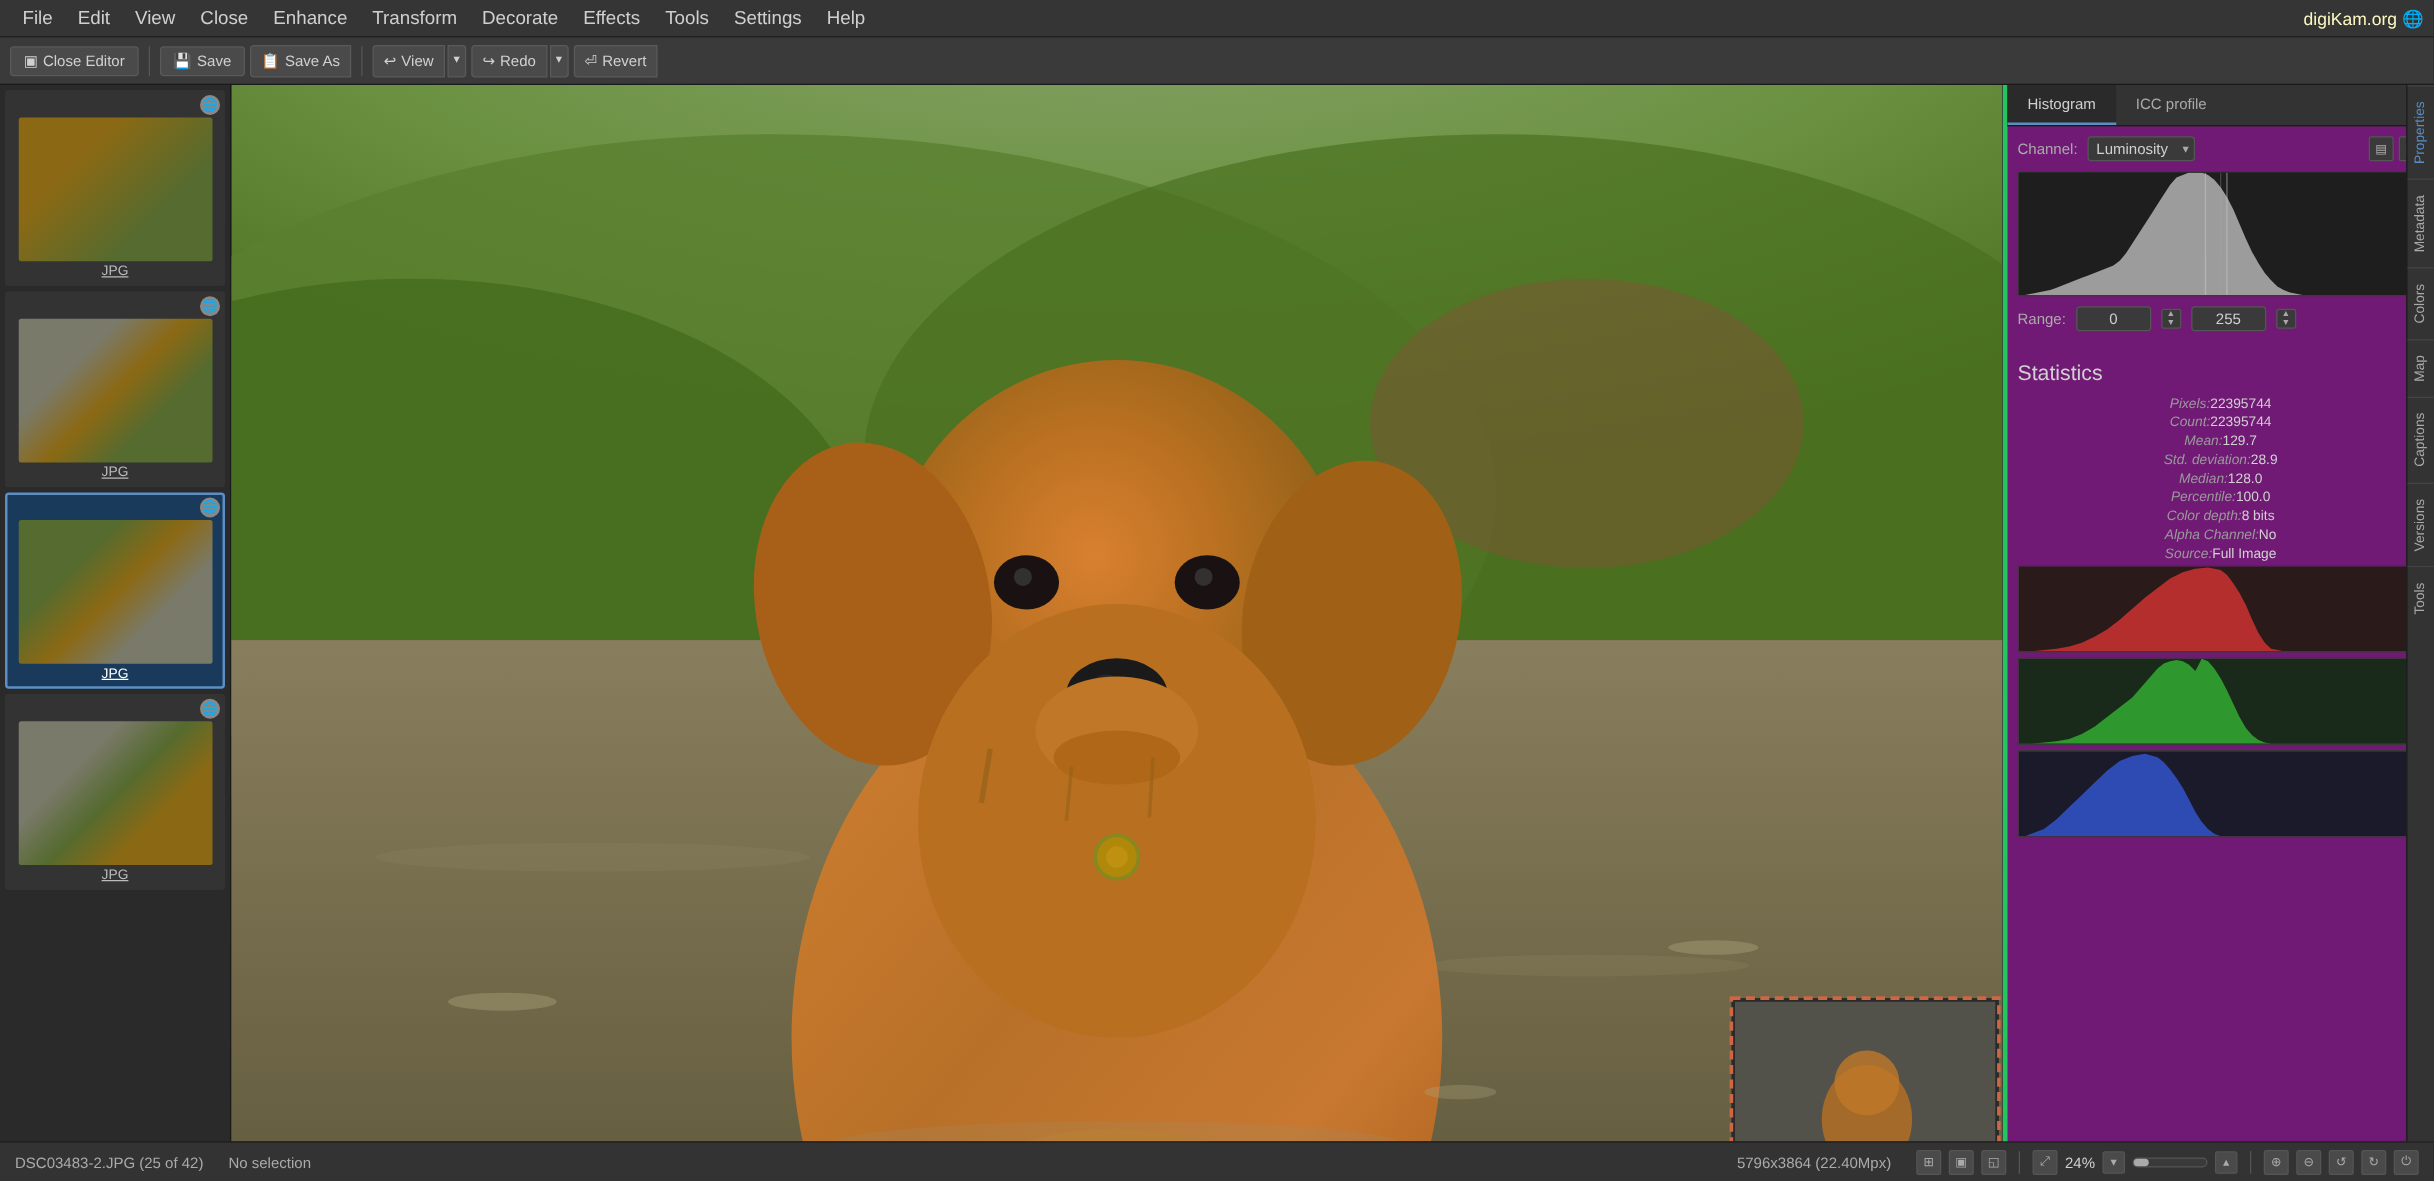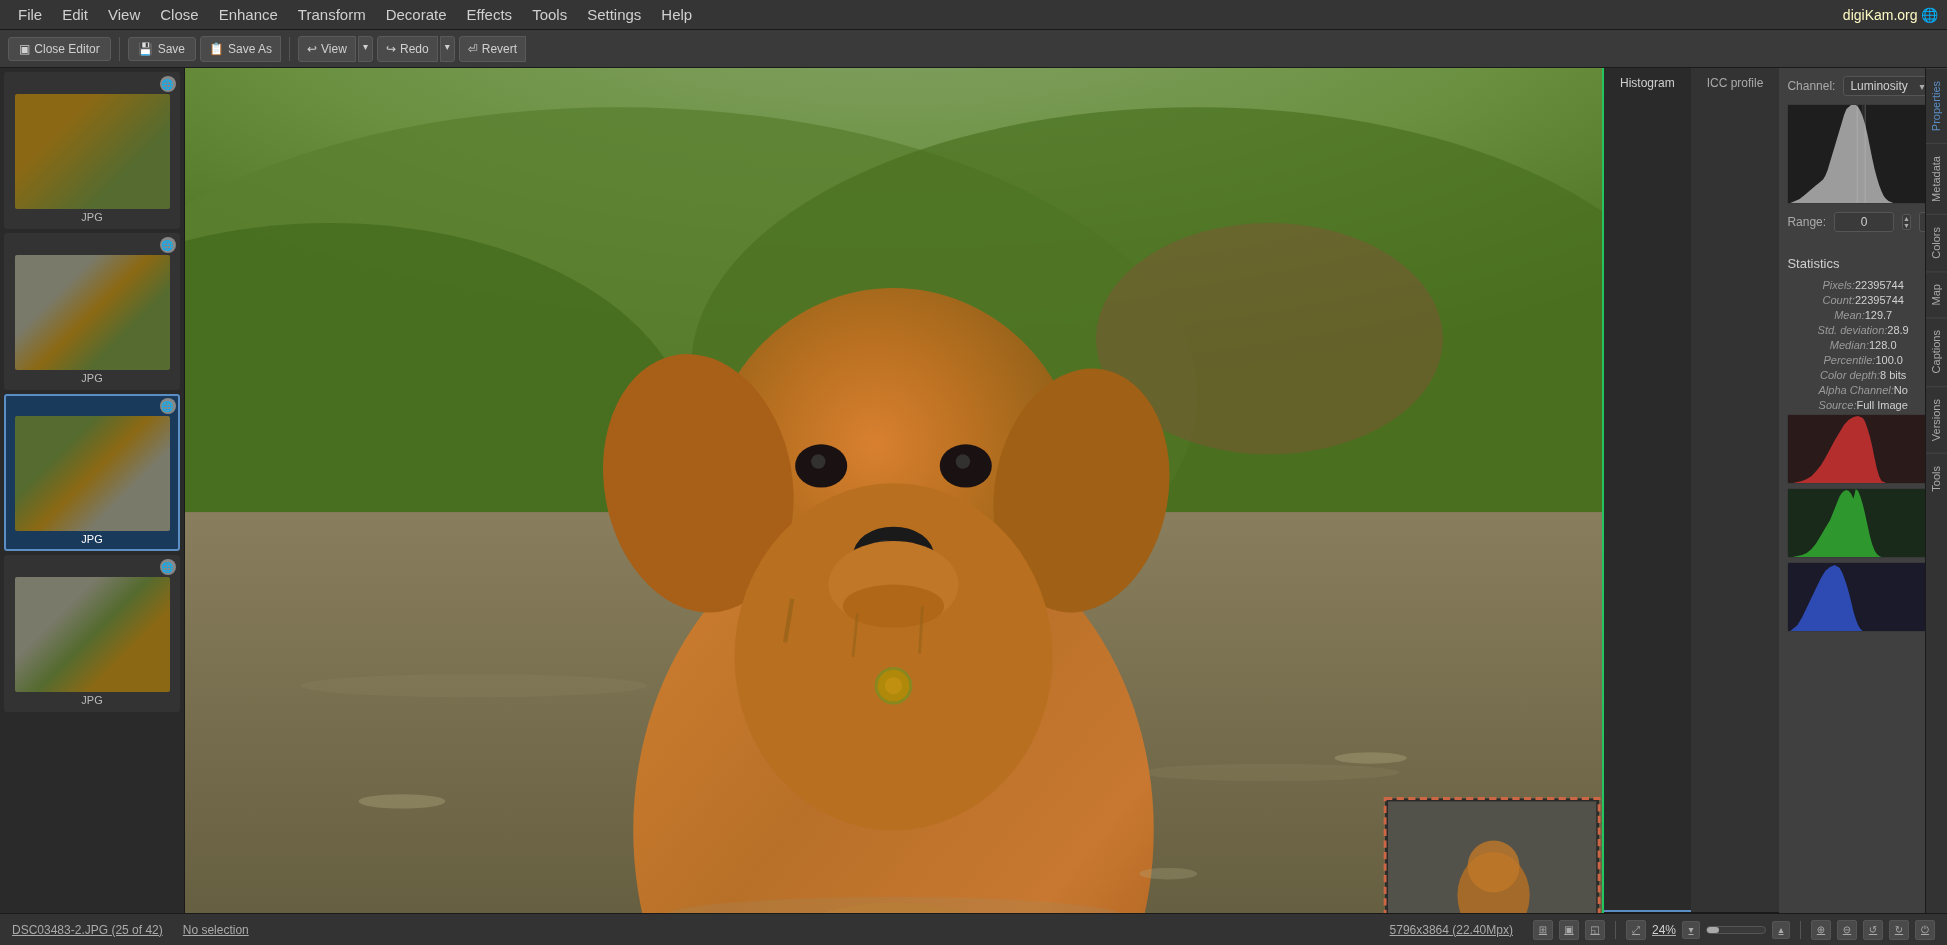--- a/index.html
+++ b/index.html
@@ -140,44 +140,45 @@
       margin: 0 auto;
       display: block;
       border-radius: 2px;
       overflow: hidden;
     }
     .film-label {
       text-align: center;
       font-size: 11px;
       color: #bbb;
       padding: 2px 0 4px;
+      text-decoration: underline;
     }
     .film-item.active .film-label { color: #fff; }
 
     
     .dog-thumb-1 { background: linear-gradient(135deg, #8b6914 30%, #556b2f 70%); }
     .dog-thumb-2 { background: linear-gradient(135deg, #7a7a6a 30%, #8b6914 50%, #556b2f 70%); }
     .dog-thumb-3 { background: linear-gradient(135deg, #556b2f 30%, #8b6914 50%, #7a7a6a 70%); }
     .dog-thumb-4 { background: linear-gradient(135deg, #7a7a6a 30%, #556b2f 50%, #8b6914 70%); }
 
     
     #image-area {
       flex: 1;
       background: #1e1e1e;
       position: relative;
       overflow: hidden;
     }
 
     
     #right-panel {
       width: 345px;
-      background: #404040;
-      border-left: 2px solid #22c55e;
-      display: flex;
-      flex-direction: row;
+      background: #701a75;
+      border-left: 4px solid #22c55e;
+      display: flex;
+      flex-direction: column;
     }
 
     
     #right-tabs {
       display: flex;
       background: #333;
       border-bottom: 1px solid #1a1a1a;
     }
     .right-tab {
       padding: 8px 16px;
@@ -299,21 +300,21 @@
       display: flex;
       align-items: center;
       justify-content: center;
       font-size: 7px;
       color: #aaa;
       line-height: 1;
     }
 
     
     .stats-title {
-      font-size: 13px;
+      font-size: 17px;
       color: #d0d0d0;
       margin-bottom: 8px;
       font-weight: 500;
     }
     .stats-table {
       width: 100%;
     }
     .stats-row {
       display: flex;
       justify-content: center;
@@ -375,21 +376,20 @@
     #statusbar {
       height: 32px;
       background: #333;
       border-top: 1px solid #1a1a1a;
       display: flex;
       align-items: center;
       padding: 0 12px;
       gap: 20px;
       font-size: 12px;
       color: #aaa;
-      text-decoration: underline;
     }
     .status-section {
       display: flex;
       align-items: center;
       gap: 8px;
     }
     .status-center { flex: 1; text-align: left; }
     .status-right { margin-left: auto; display: flex; align-items: center; gap: 6px; }
     .zoom-btn {
       width: 18px;

